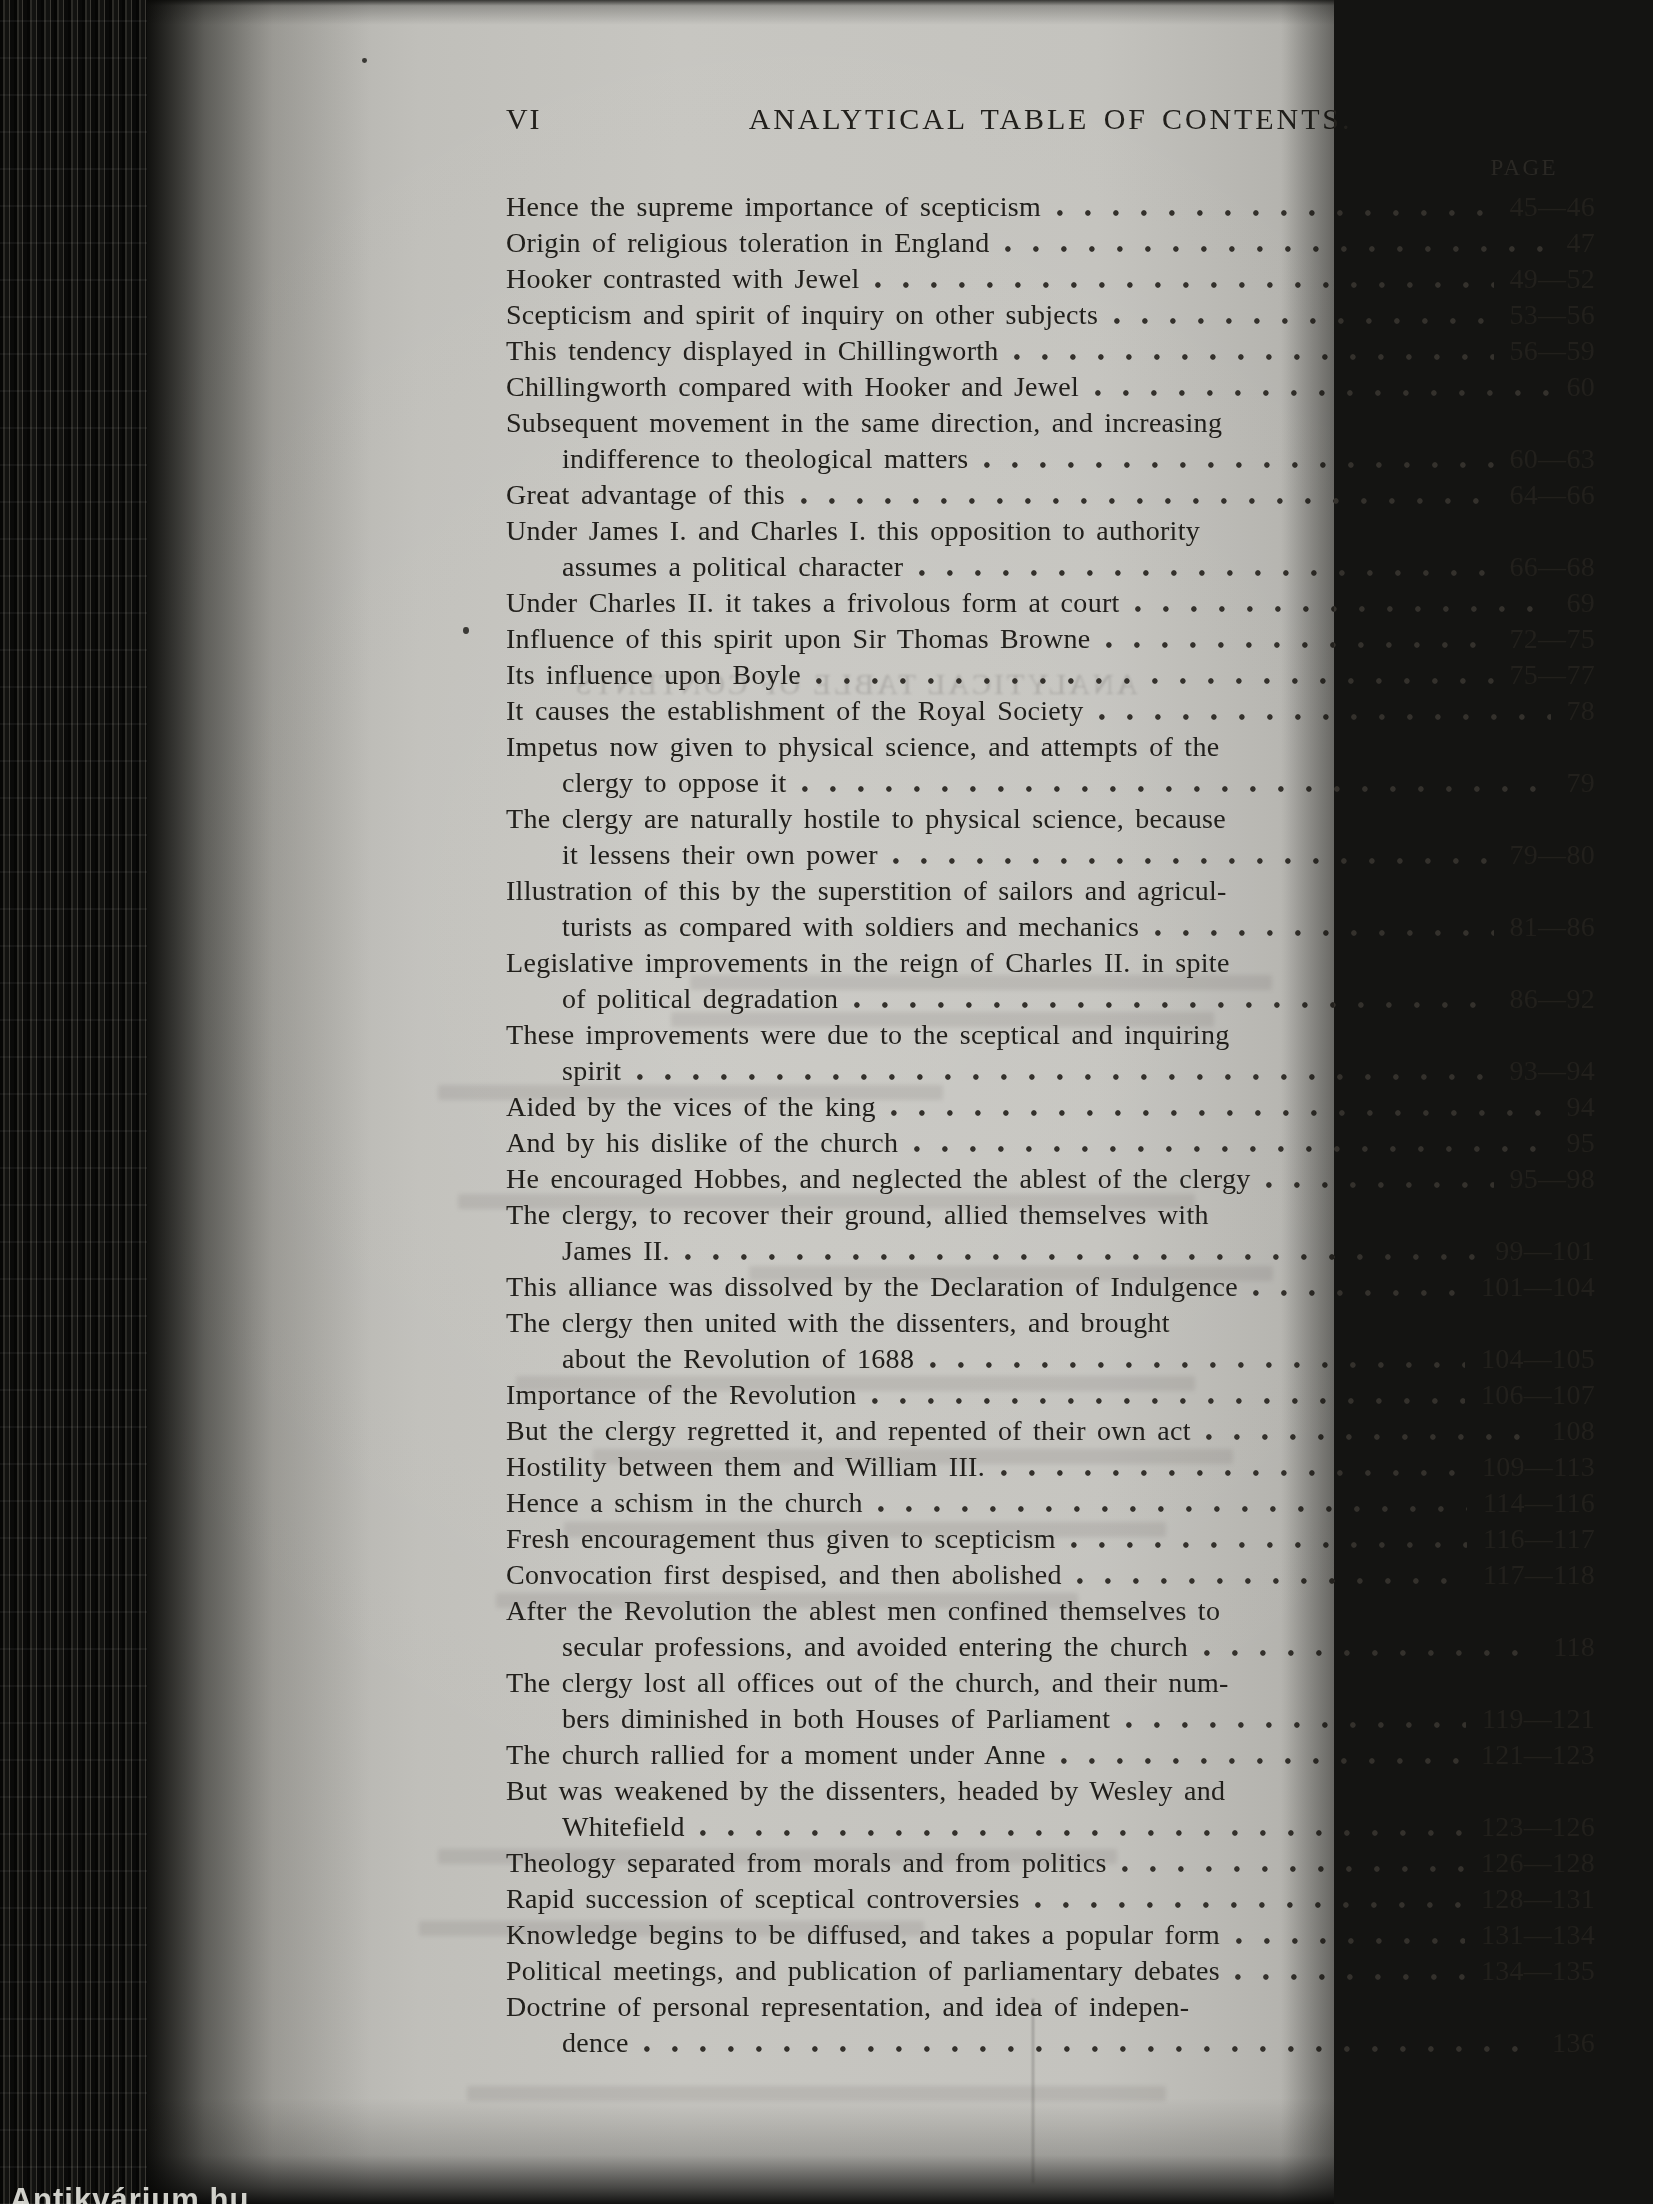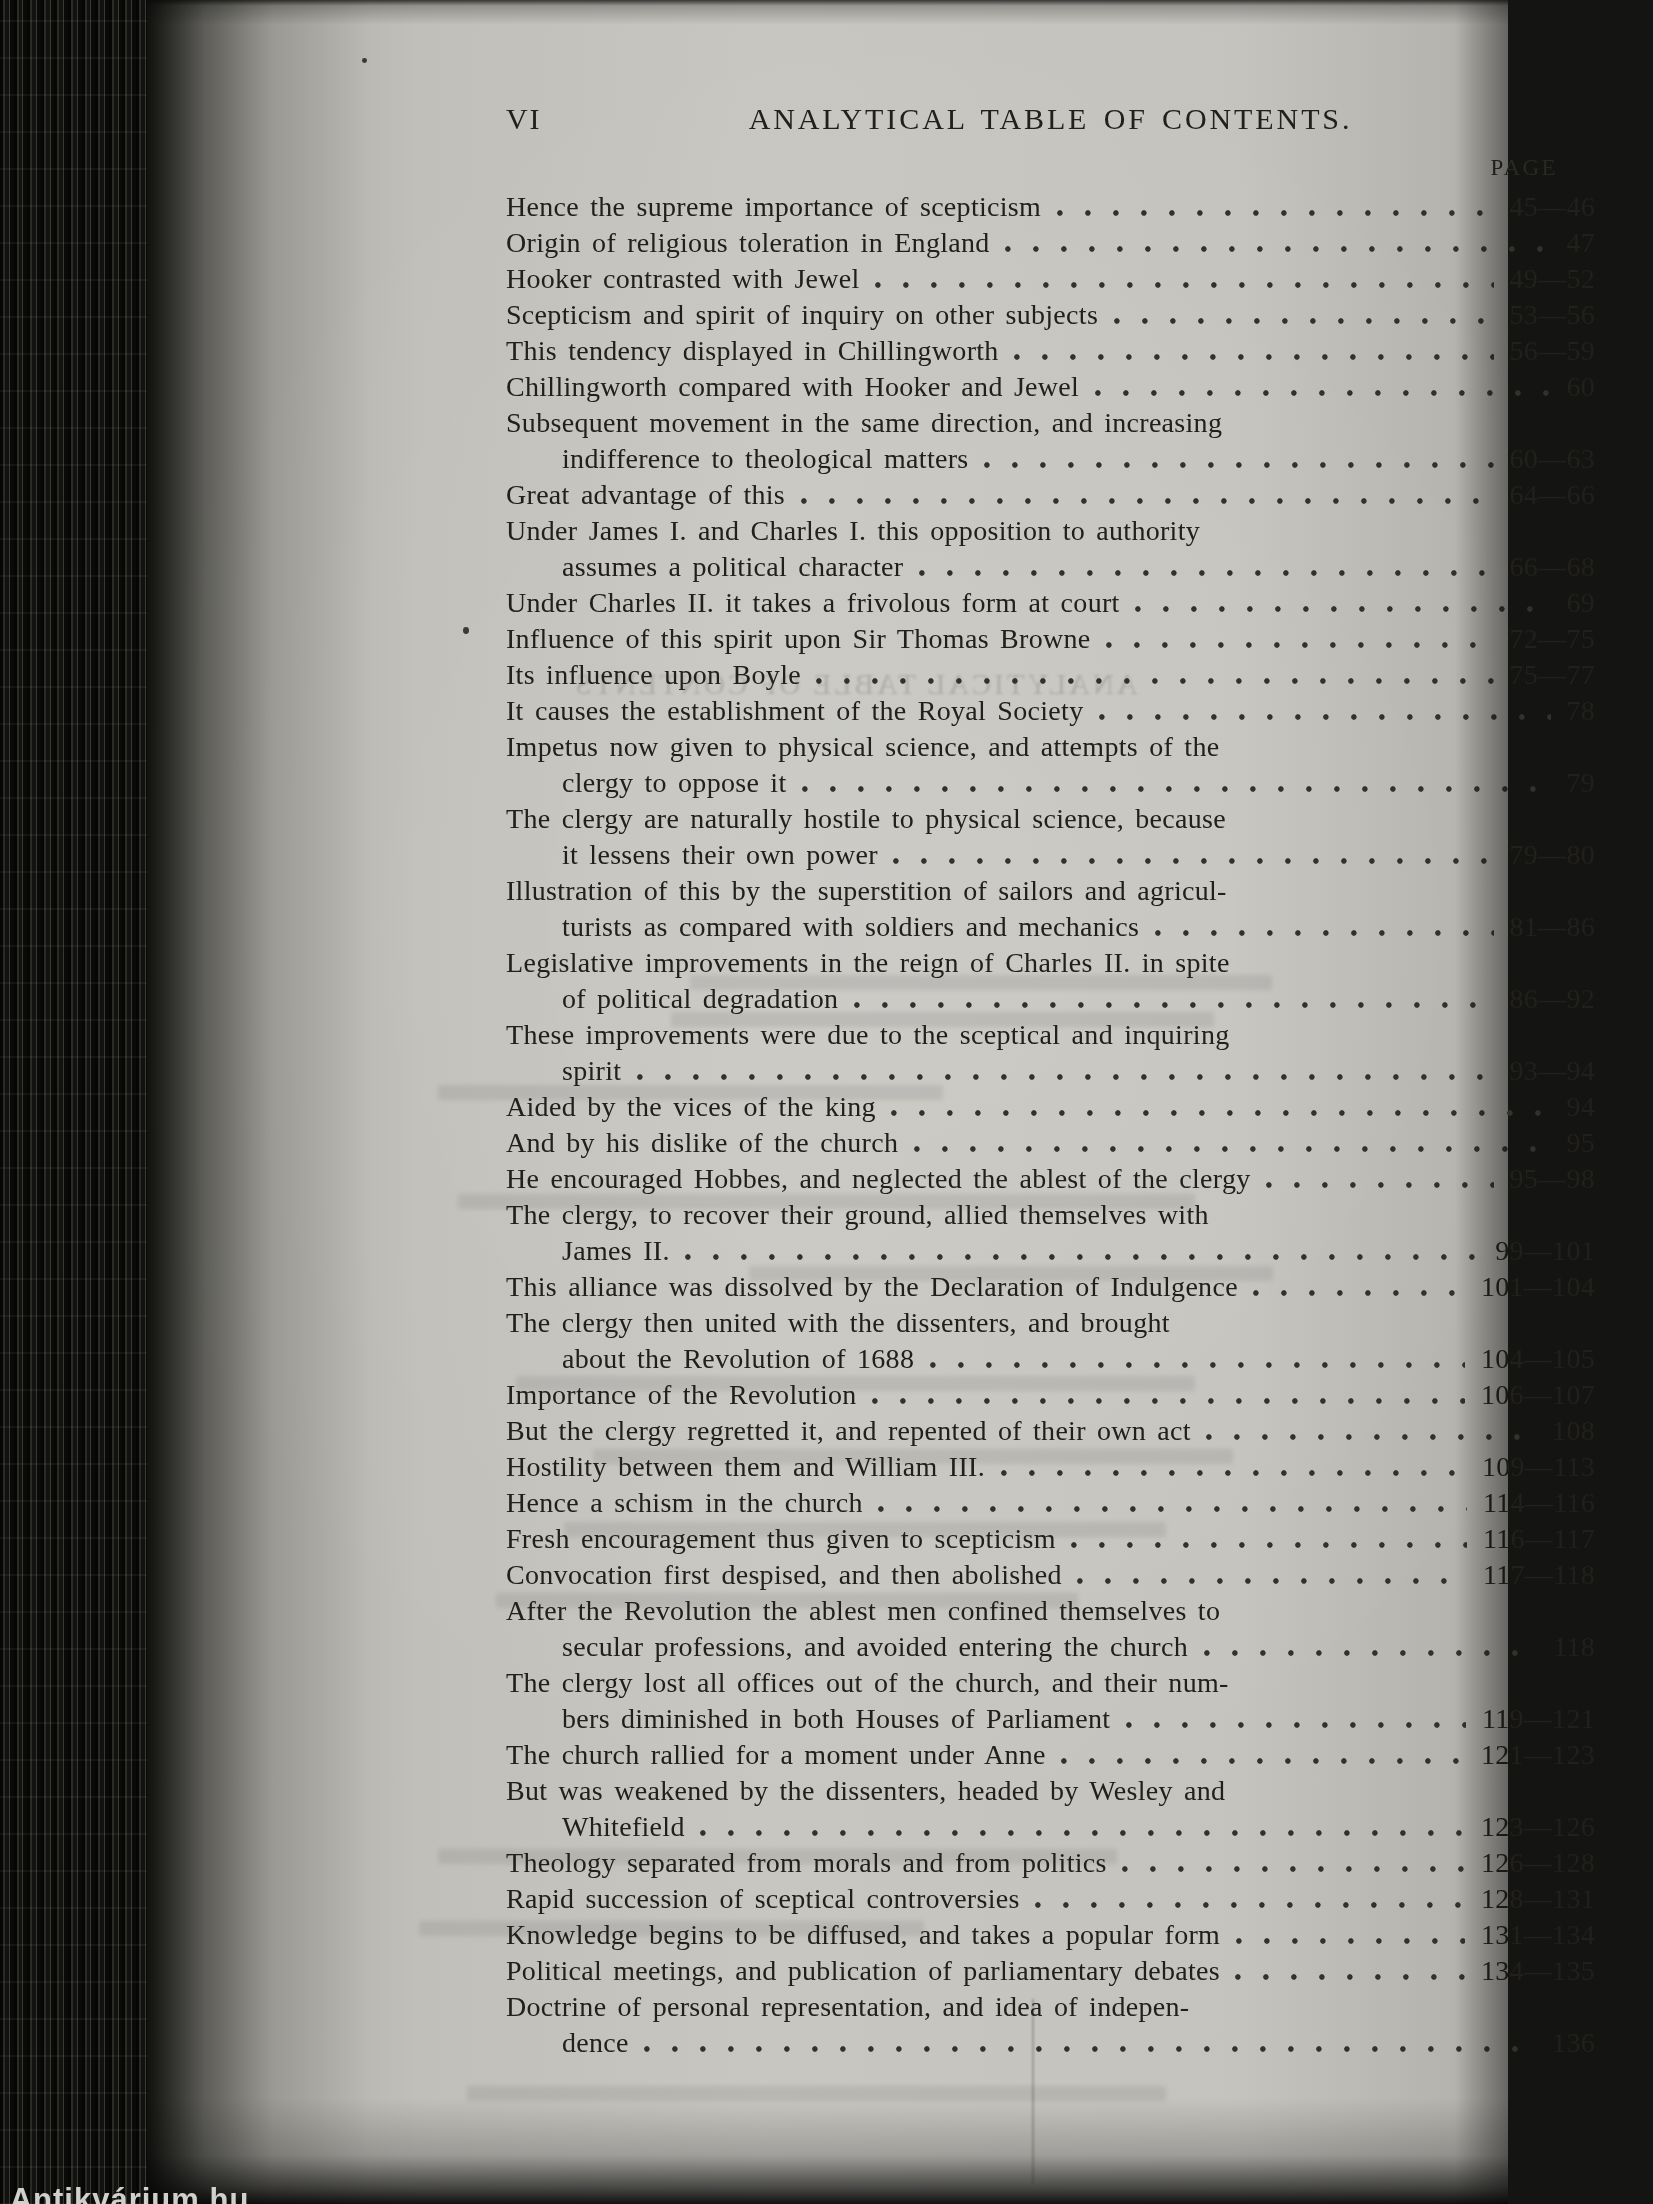--- a/index.html
+++ b/index.html
@@ -1,21 +1,21 @@
 <!DOCTYPE html>
 <html><head>
 <meta charset="utf-8">
 <style>
   html,body{margin:0;padding:0;}
   body{
     width:1654px;height:2205px;overflow:hidden;
     background:#141412;
     font-family:"Liberation Serif","DejaVu Serif",serif;
   }
-  .scan{position:relative;width:1508px;height:2205px;background:#0e0e0c;border-radius:22px;}
+  .scan{position:relative;width:1334px;height:2205px;background:#0e0e0c;border-radius:22px;}
 
   
   .spine{
     position:absolute;left:0;top:0;width:147px;height:100%;
     background:
       repeating-linear-gradient(0deg, rgba(255,255,255,0.05) 0 1.9px, rgba(0,0,0,0) 1.9px 37px),
       repeating-linear-gradient(90deg,
         #060605 0 2.9px, #2b2a26 2.9px 4.9px, #121210 4.9px 8.7px,
         #3a3833 8.7px 9.7px, #0a0a09 9.7px 13.6px),
       #0a0a09;

